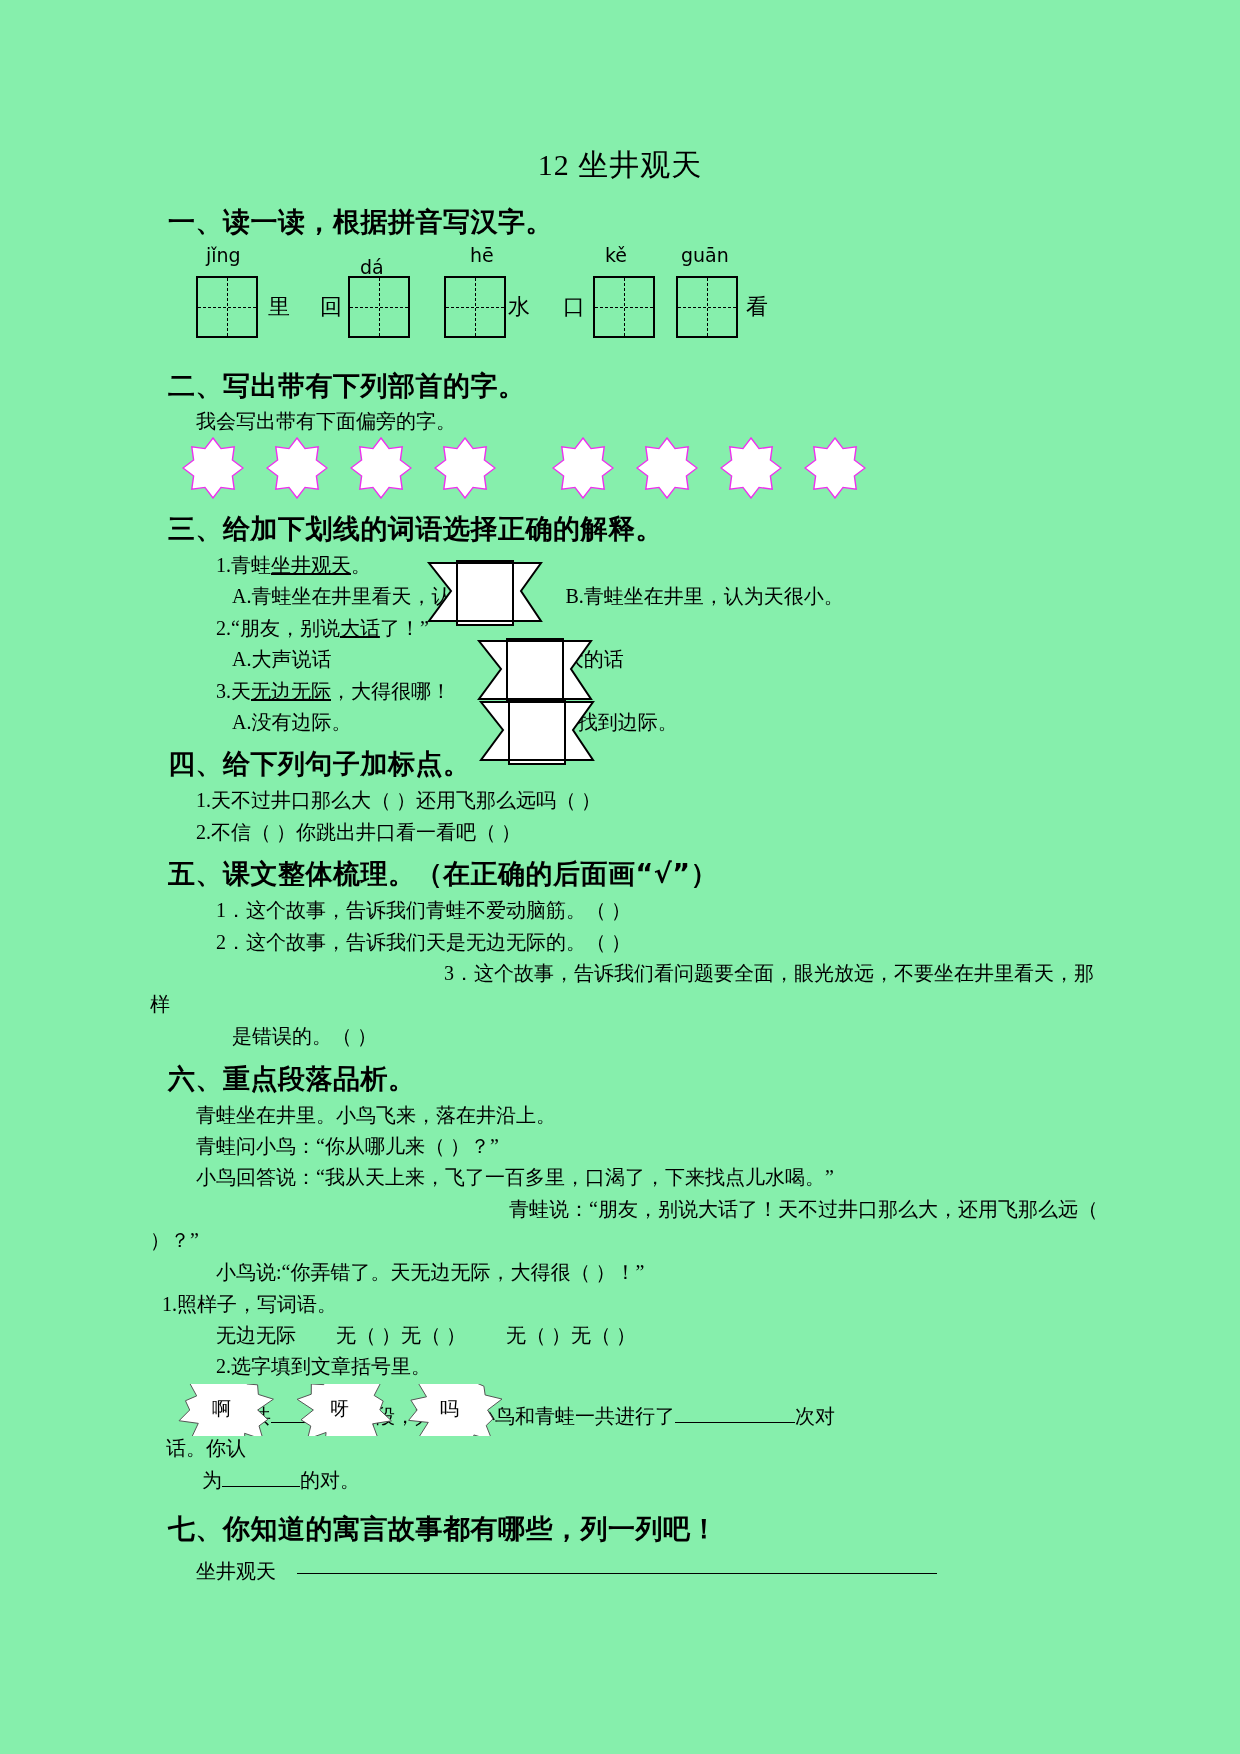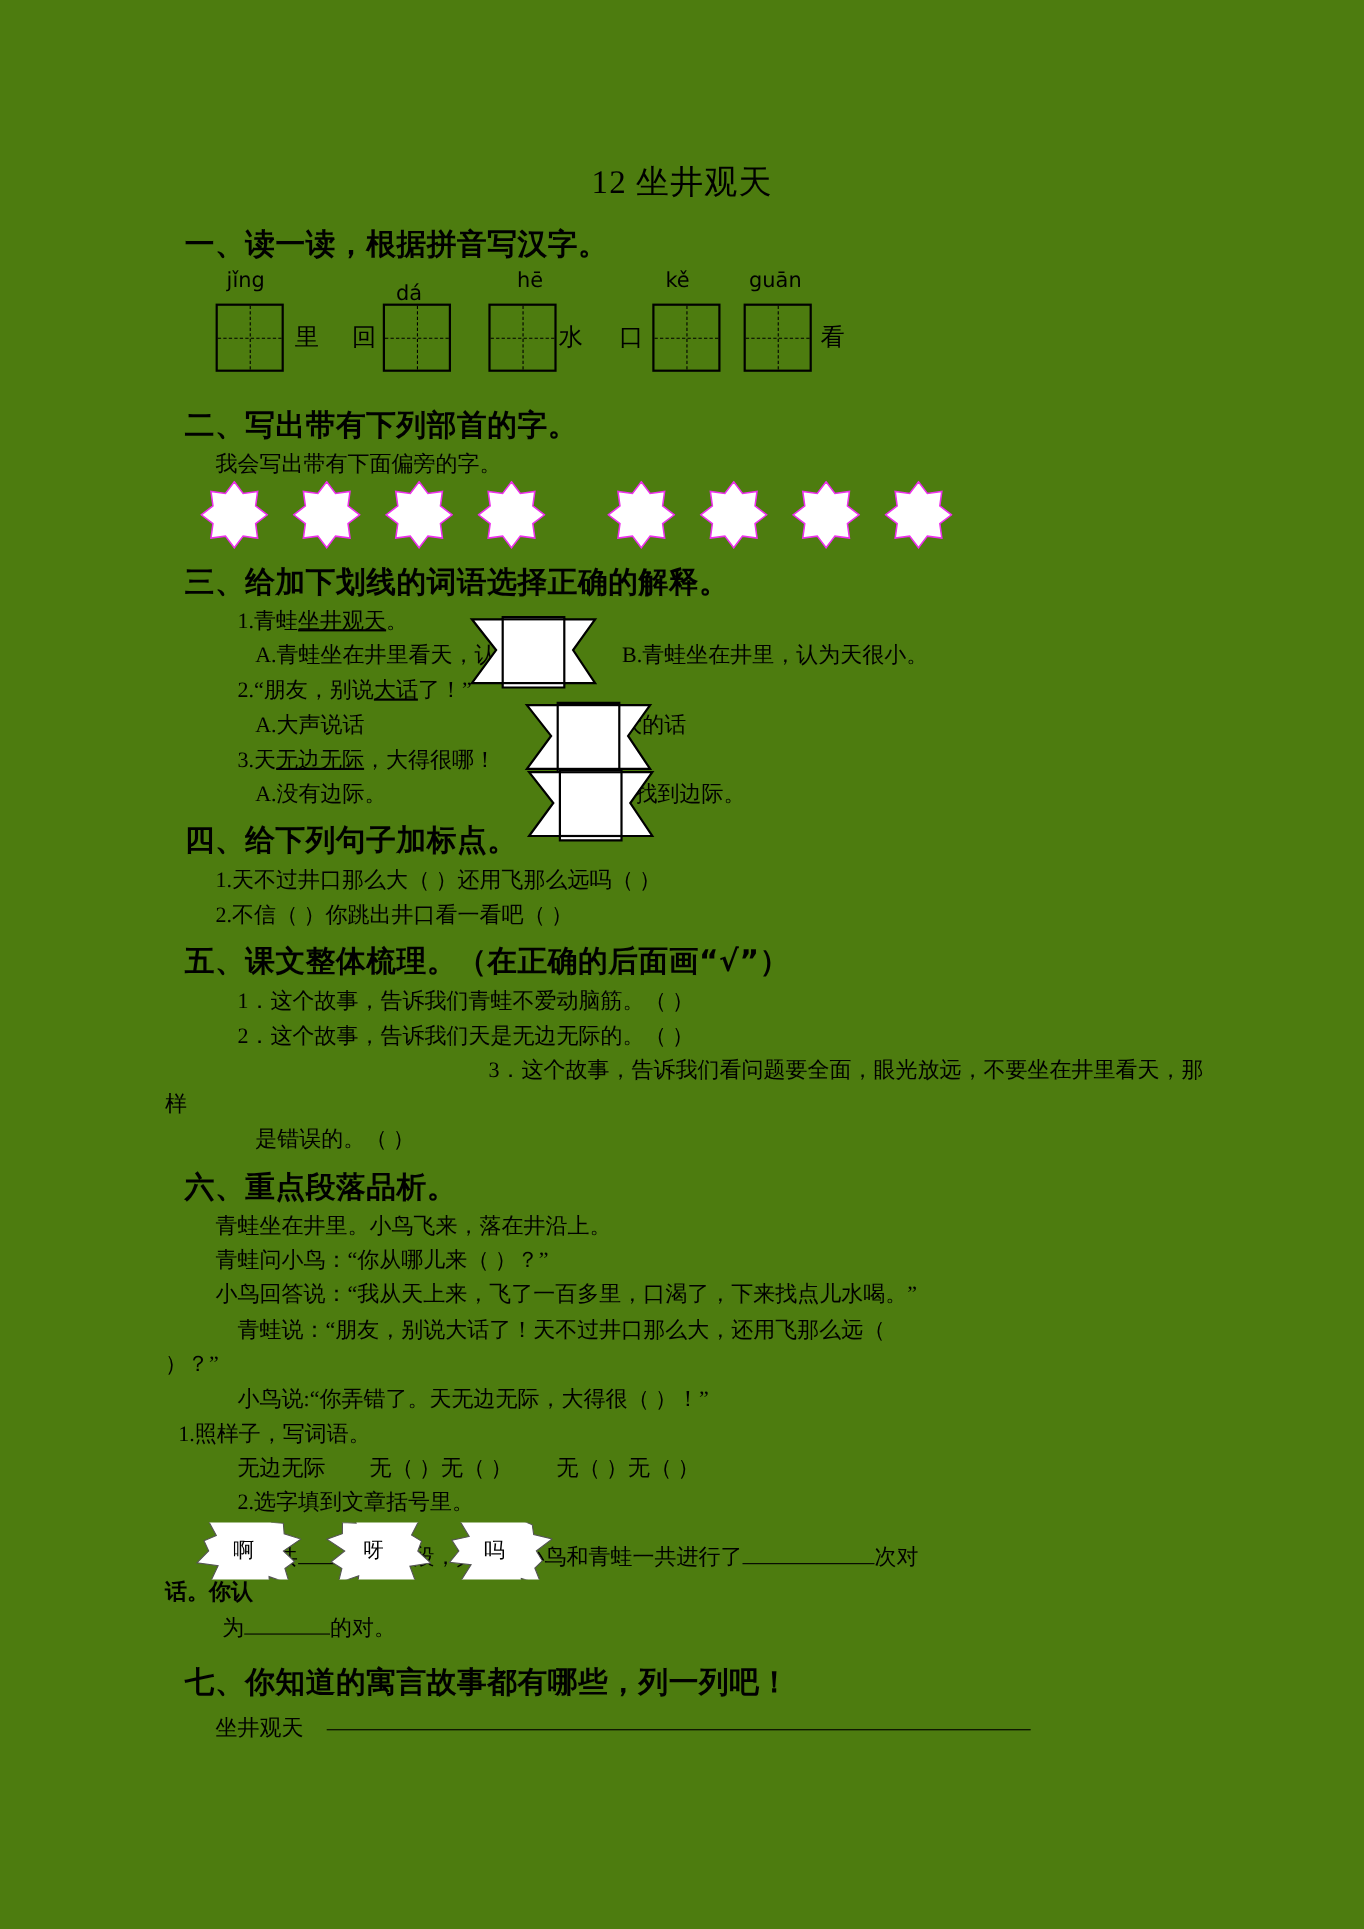--- a/index.html
+++ b/index.html
@@ -9,21 +9,21 @@
   }
   body {
     font-family: "Liberation Serif", "DejaVu Serif", serif;
     color: #000000;
   }
   #page {
     position: relative;
     width: 1240px;
     height: 1754px;
     margin: 0 auto;
-    background: #4d7c0f;
+    background: #86efac;
     overflow: hidden;
   }
   .sheet {
     position: absolute;
     left: 150px;
     top: 120px;
     width: 940px;
   }
 
   
@@ -270,21 +270,21 @@
     <div class="body-line indent2">1．这个故事，告诉我们青蛙不爱动脑筋。（        ）</div>
     <div class="body-line indent2">2．这个故事，告诉我们天是无边无际的。（        ）</div>
     <div class="body-line indent2" style="margin-right:-4px;text-align:right;">3．这个故事，告诉我们看问题要全面，眼光放远，不要坐在井里看天，那</div>
     <div class="wide-line" style="margin-left:0;">样</div>
     <div class="body-line indent3">是错误的。（        ）</div>
 
     <div class="sec-head">六、重点段落品析。</div>
     <div class="body-line">青蛙坐在井里。小鸟飞来，落在井沿上。</div>
     <div class="body-line">青蛙问小鸟：“你从哪儿来（    ）？”</div>
     <div class="body-line">小鸟回答说：“我从天上来，飞了一百多里，口渴了，下来找点儿水喝。”</div>
-    <div class="body-line indent2" style="margin-right:-8px;">青蛙说：“朋友，别说大话了！天不过井口那么大，还用飞那么远（</div>
+    <div class="body-line indent2" style="margin-right:-8px;text-align:right;">青蛙说：“朋友，别说大话了！天不过井口那么大，还用飞那么远（</div>
     <div class="wide-line" style="margin-left:0;">）？”</div>
     <div class="body-line indent2">小鸟说:“你弄错了。天无边无际，大得很（    ）！”</div>
 
     <div class="body-line" style="margin-left:12px;">1.照样子，写词语。</div>
     <div class="body-line indent2">无边无际　　无（    ）无（    ）　　无（    ）无（    ）</div>
     <div class="body-line indent2">2.选字填到文章括号里。</div>
 
     <div class="burst-row" id="burst-row">
         <div class="burst" style="left: 10px; position: absolute;"><svg width="96" height="52" viewBox="0 0 96 52">
             <polygon points="48.00,-11.84 55.74,-7.91 69.35,-18.33 68.79,-0.07 79.58,0.82 80.34,10.43 95.42,15.18 79.66,26.00 89.74,35.53 81.00,41.89 85.15,55.63 66.59,49.31 67.52,66.53 56.22,62.02 48.00,71.92 41.58,54.15 27.70,68.16 25.03,54.80 13.67,53.38 20.28,39.35 1.05,36.72 11.70,26.00 7.45,16.74 18.68,11.88 9.69,-4.55 25.95,-1.65 31.04,-9.22 40.41,-7.26" fill="#ffffff" stroke="#555555" stroke-width="1"></polygon>
@@ -293,21 +293,21 @@
             <polygon points="48.00,-23.18 55.76,-8.00 64.50,-8.27 69.62,-1.11 86.49,-4.69 78.15,11.48 87.19,17.05 83.82,26.00 95.48,36.84 76.64,39.79 81.34,52.58 70.81,54.60 68.66,68.91 54.66,55.20 48.00,70.83 39.78,62.01 28.02,67.49 30.09,48.46 11.51,55.10 14.79,41.99 5.03,35.81 17.37,26.00 1.13,15.30 15.25,10.23 15.34,-0.05 27.79,0.65 26.76,-18.11 40.11,-8.56" fill="#ffffff" stroke="#555555" stroke-width="1"></polygon>
           </svg><span class="burst-label" style="left: 34px; top: 12px;">呀</span></div>
         <div class="burst" style="left: 238px; position: absolute;"><svg width="96" height="52" viewBox="0 0 96 52">
             <polygon points="48.00,-14.76 55.37,-6.27 69.33,-18.29 69.80,-1.34 77.89,2.17 79.16,11.00 96.01,15.04 81.58,26.00 87.01,34.90 80.21,41.51 86.12,56.40 67.90,50.96 66.42,64.26 56.13,61.63 48.00,73.72 41.30,55.34 28.61,66.25 24.98,54.87 11.89,54.80 22.25,38.40 2.62,36.36 11.12,26.00 4.88,16.16 20.53,12.77 10.48,-3.92 25.30,-2.46 29.80,-11.80 40.81,-5.48" fill="#ffffff" stroke="#555555" stroke-width="1"></polygon>
           </svg><span class="burst-label" style="left: 34px; top: 12px;">吗</span></div>
       </div>
 
     <div class="wide-line" style="margin-left:46px; margin-top:-38px;">
       <span>3.选文共</span><span class="ul-short"></span><span>自然段，其中的小鸟和青蛙一共进行了</span><span class="ul-mid"></span><span>次对</span>
     </div>
-    <div class="wide-line" style="margin-left:0;font-weight:bold;">
+    <div class="wide-line" style="margin-left:16px;">
       <span>话。你认</span>
     </div>
     <div class="wide-line" style="margin-left:52px;">
       <span>为</span><span class="ul-long"></span><span>的对。</span>
     </div>
 
     <div class="sec-head" style="margin-top:16px;">七、你知道的寓言故事都有哪些，列一列吧！</div>
     <div class="body-line" style="margin-top:10px;">
       <span>坐井观天</span>
       <span style="display:inline-block;width:16px"></span><span class="long-rule"></span>

